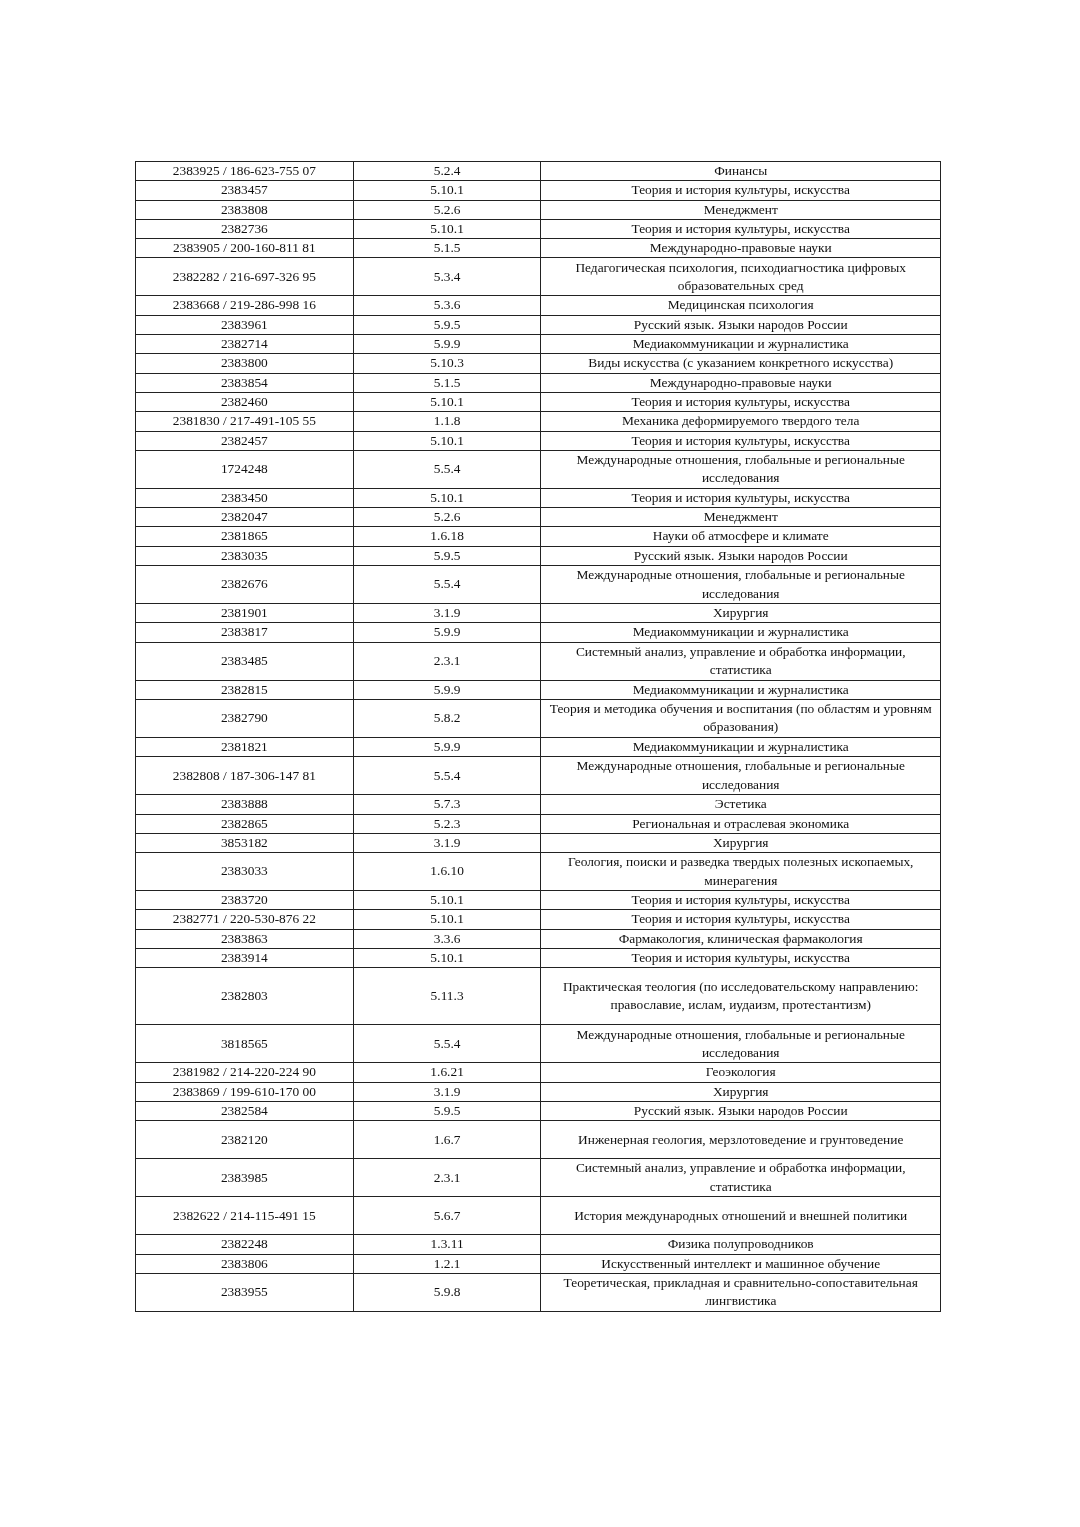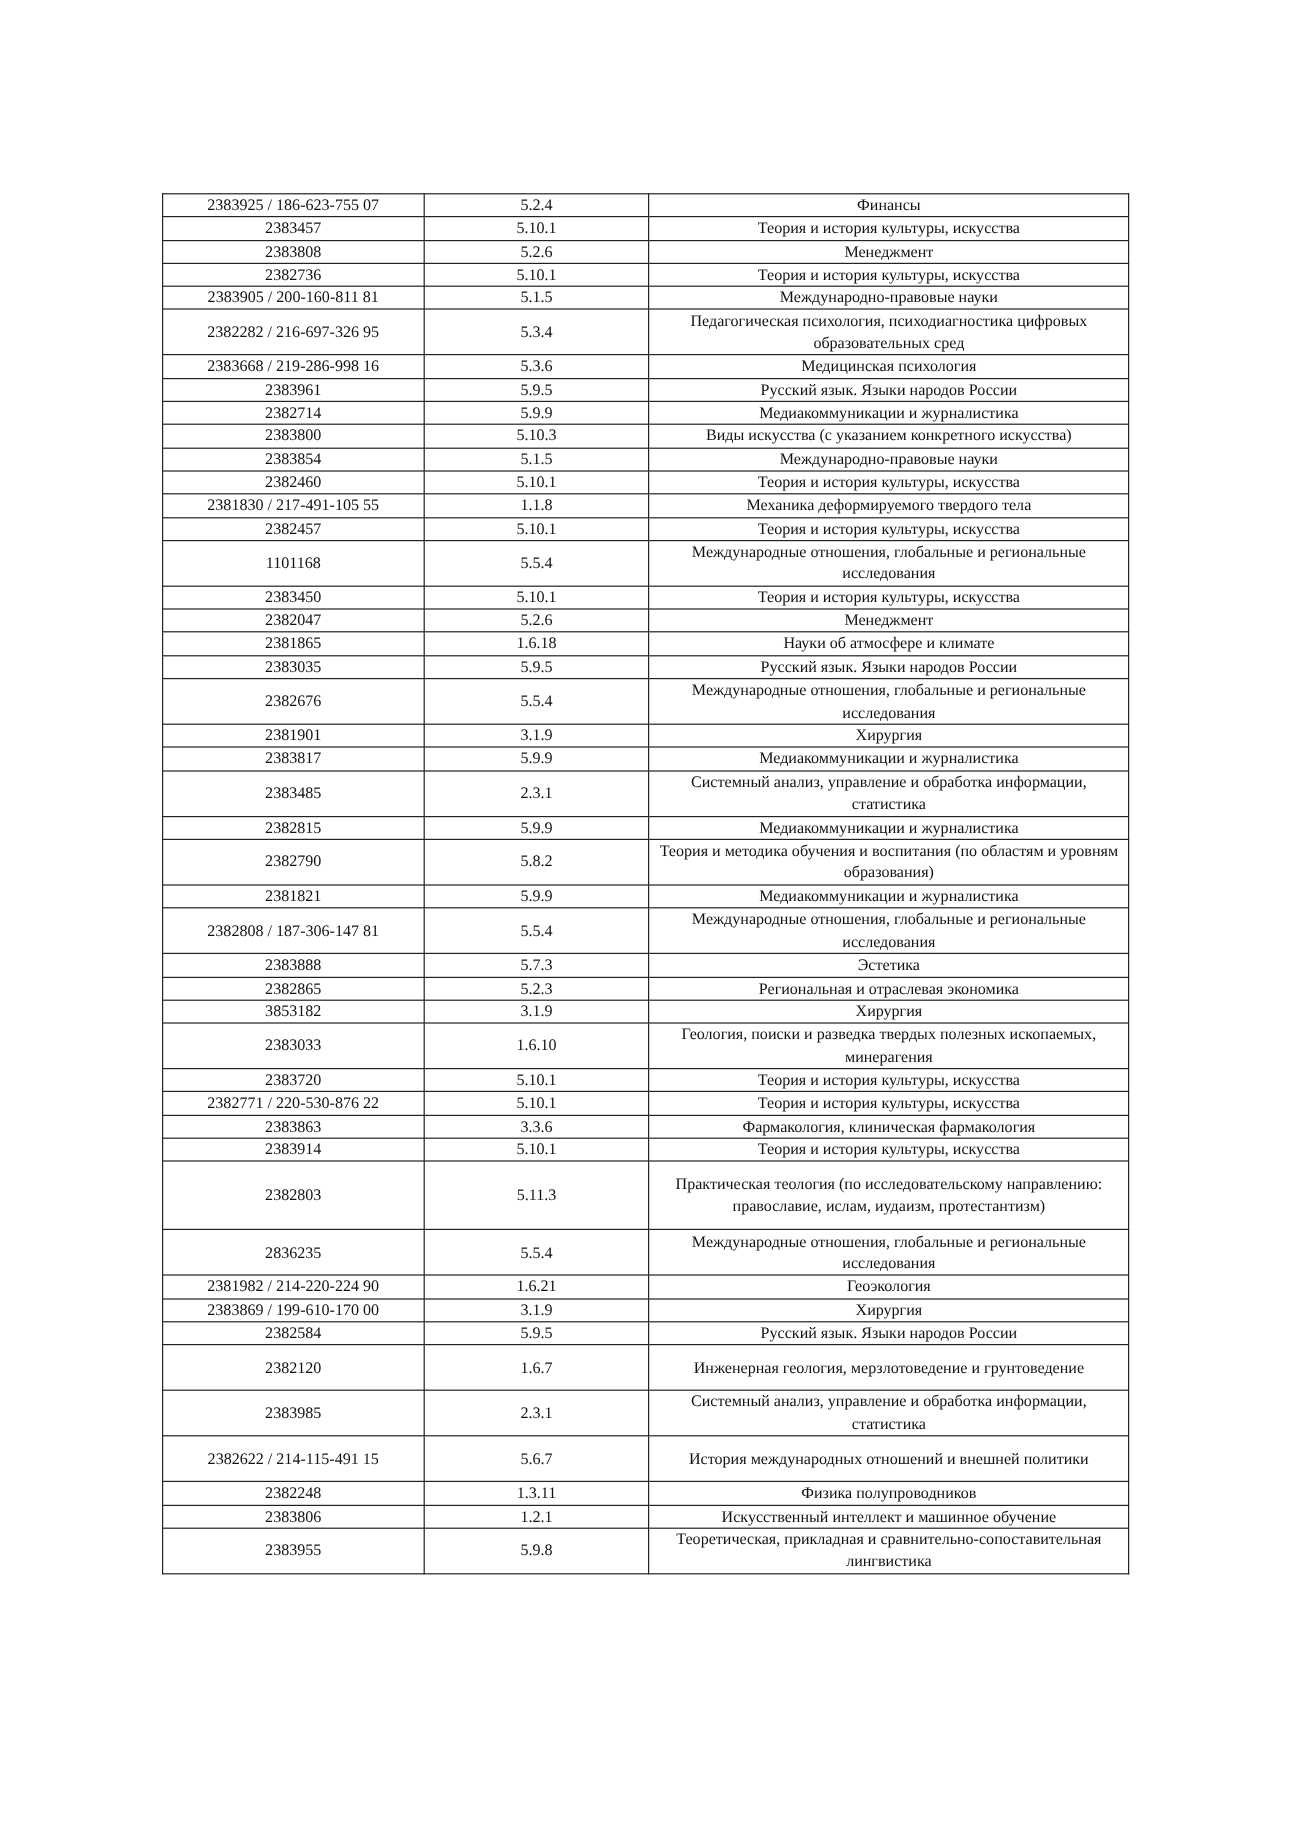--- a/index.html
+++ b/index.html
@@ -100,21 +100,21 @@
           <td>2381830 / 217-491-105 55</td>
           <td>1.1.8</td>
           <td>Механика деформируемого твердого тела</td>
         </tr>
         <tr class="h1">
           <td>2382457</td>
           <td>5.10.1</td>
           <td>Теория и история культуры, искусства</td>
         </tr>
         <tr class="h2">
-          <td>1101168</td>
+          <td>1724248</td>
           <td>5.5.4</td>
           <td>Международные отношения, глобальные и региональные исследования</td>
         </tr>
         <tr class="h1">
           <td>2383450</td>
           <td>5.10.1</td>
           <td>Теория и история культуры, искусства</td>
         </tr>
         <tr class="h1">
           <td>2382047</td>
@@ -210,21 +210,21 @@
           <td>2383914</td>
           <td>5.10.1</td>
           <td>Теория и история культуры, искусства</td>
         </tr>
         <tr class="h3">
           <td>2382803</td>
           <td>5.11.3</td>
           <td>Практическая теология (по исследовательскому направлению: православие, ислам, иудаизм, протестантизм)</td>
         </tr>
         <tr class="h2">
-          <td>2836235</td>
+          <td>3818565</td>
           <td>5.5.4</td>
           <td>Международные отношения, глобальные и региональные исследования</td>
         </tr>
         <tr class="h1">
           <td>2381982 / 214-220-224 90</td>
           <td>1.6.21</td>
           <td>Геоэкология</td>
         </tr>
         <tr class="h1">
           <td>2383869 / 199-610-170 00</td>

